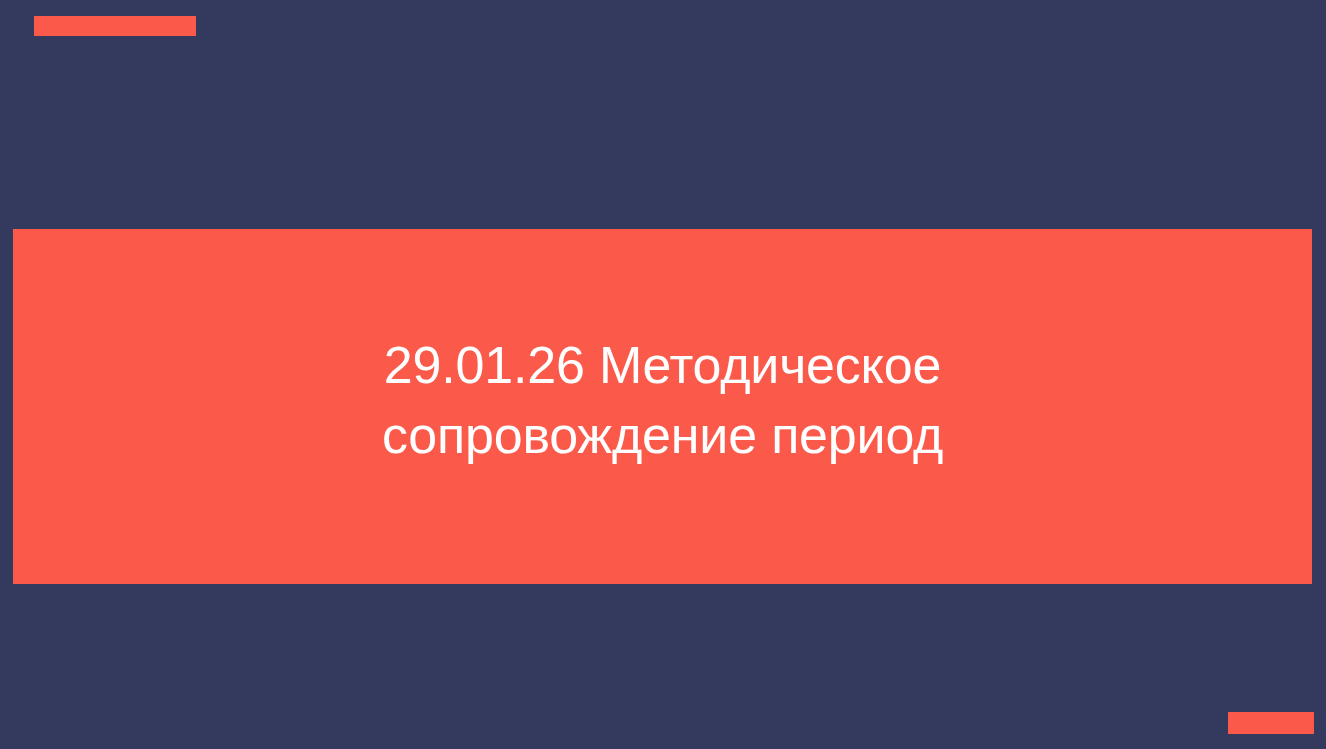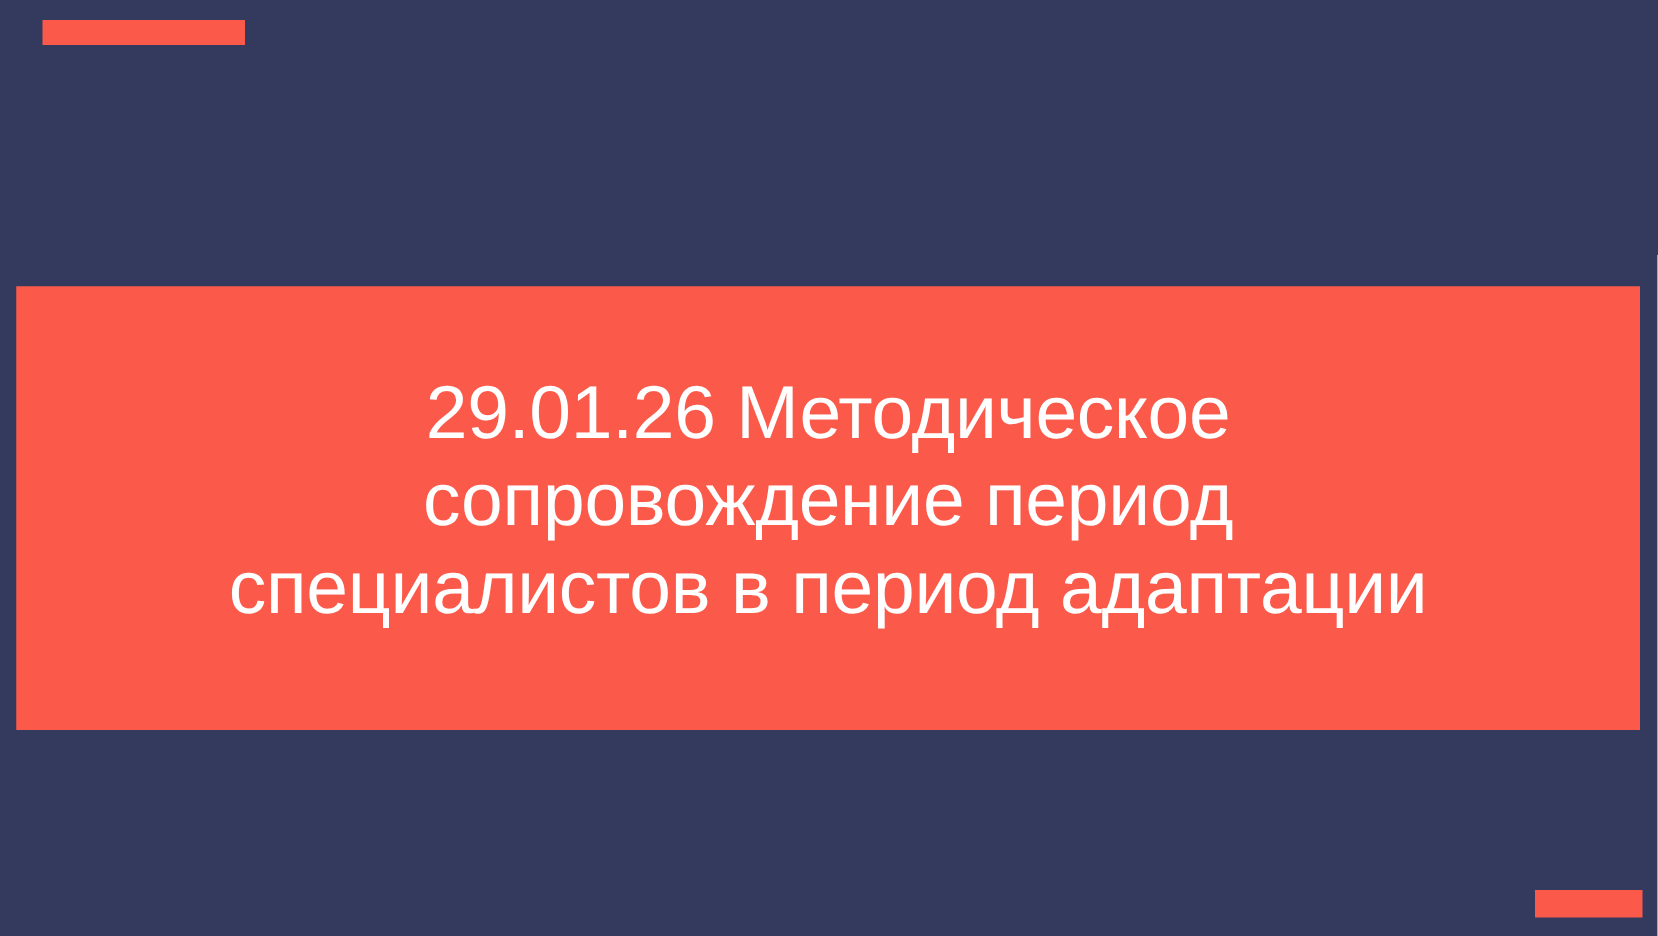--- a/index.html
+++ b/index.html
@@ -54,21 +54,21 @@
   }
 
   #slide-title {
     margin: 0;
     width: 100%;
     padding: 0 18px;
     box-sizing: border-box;
     text-align: center;
     color: #ffffff;
     font-weight: 400;
-    font-size: 60px;
+    font-size: 52px;
     line-height: 70px;
     letter-spacing: -0.2px;
     word-break: normal;
     position: relative;
     top: -7px;
   }
 
   #slide-title .title-line {
     display: block;
     white-space: nowrap;
@@ -78,19 +78,18 @@
 <body>
 
 <div id="slide-root">
 
   <div id="accent-bar-top-left"></div>
 
   <div id="title-banner">
     <h1 id="slide-title">
       <span class="title-line">29.01.26 Методическое</span>
       <span class="title-line">сопровождение период</span>
-      <span class="title-line">специалистов в период адаптации</span>
     </h1>
   </div>
 
   <div id="accent-bar-bottom-right"></div>
 
 </div>
 
 </body></html>

